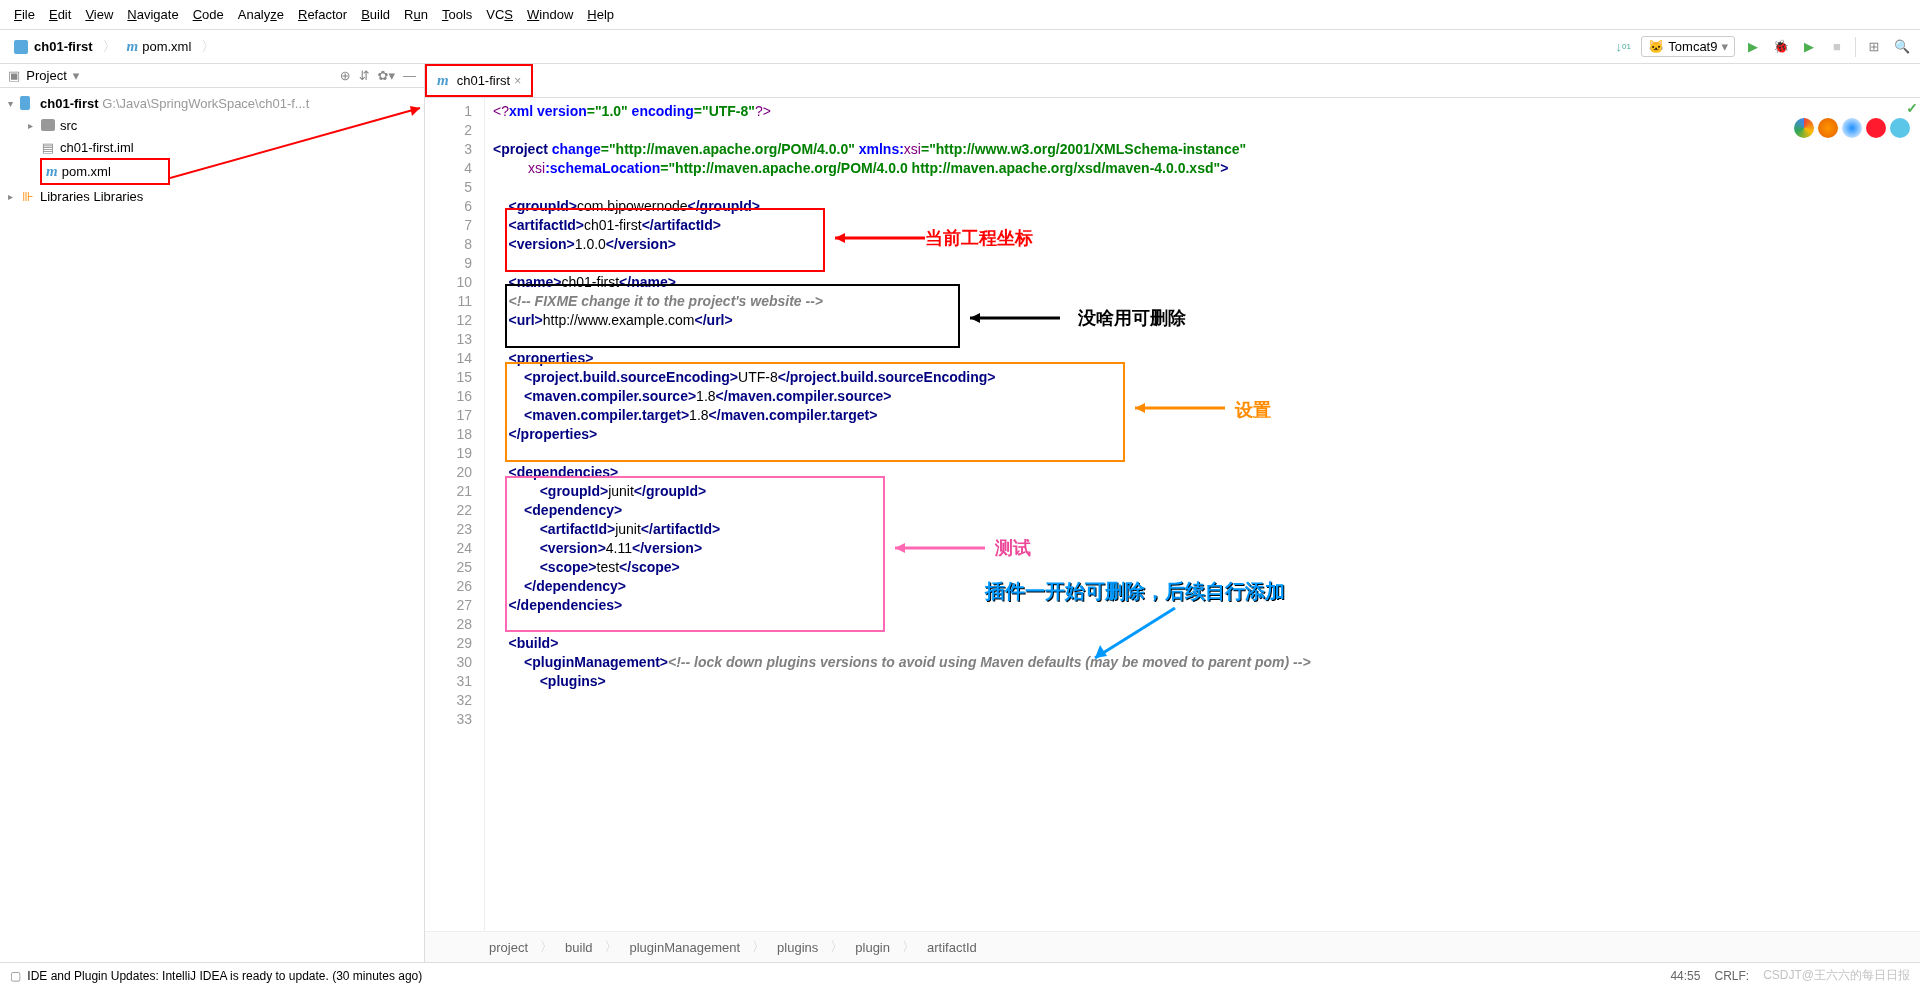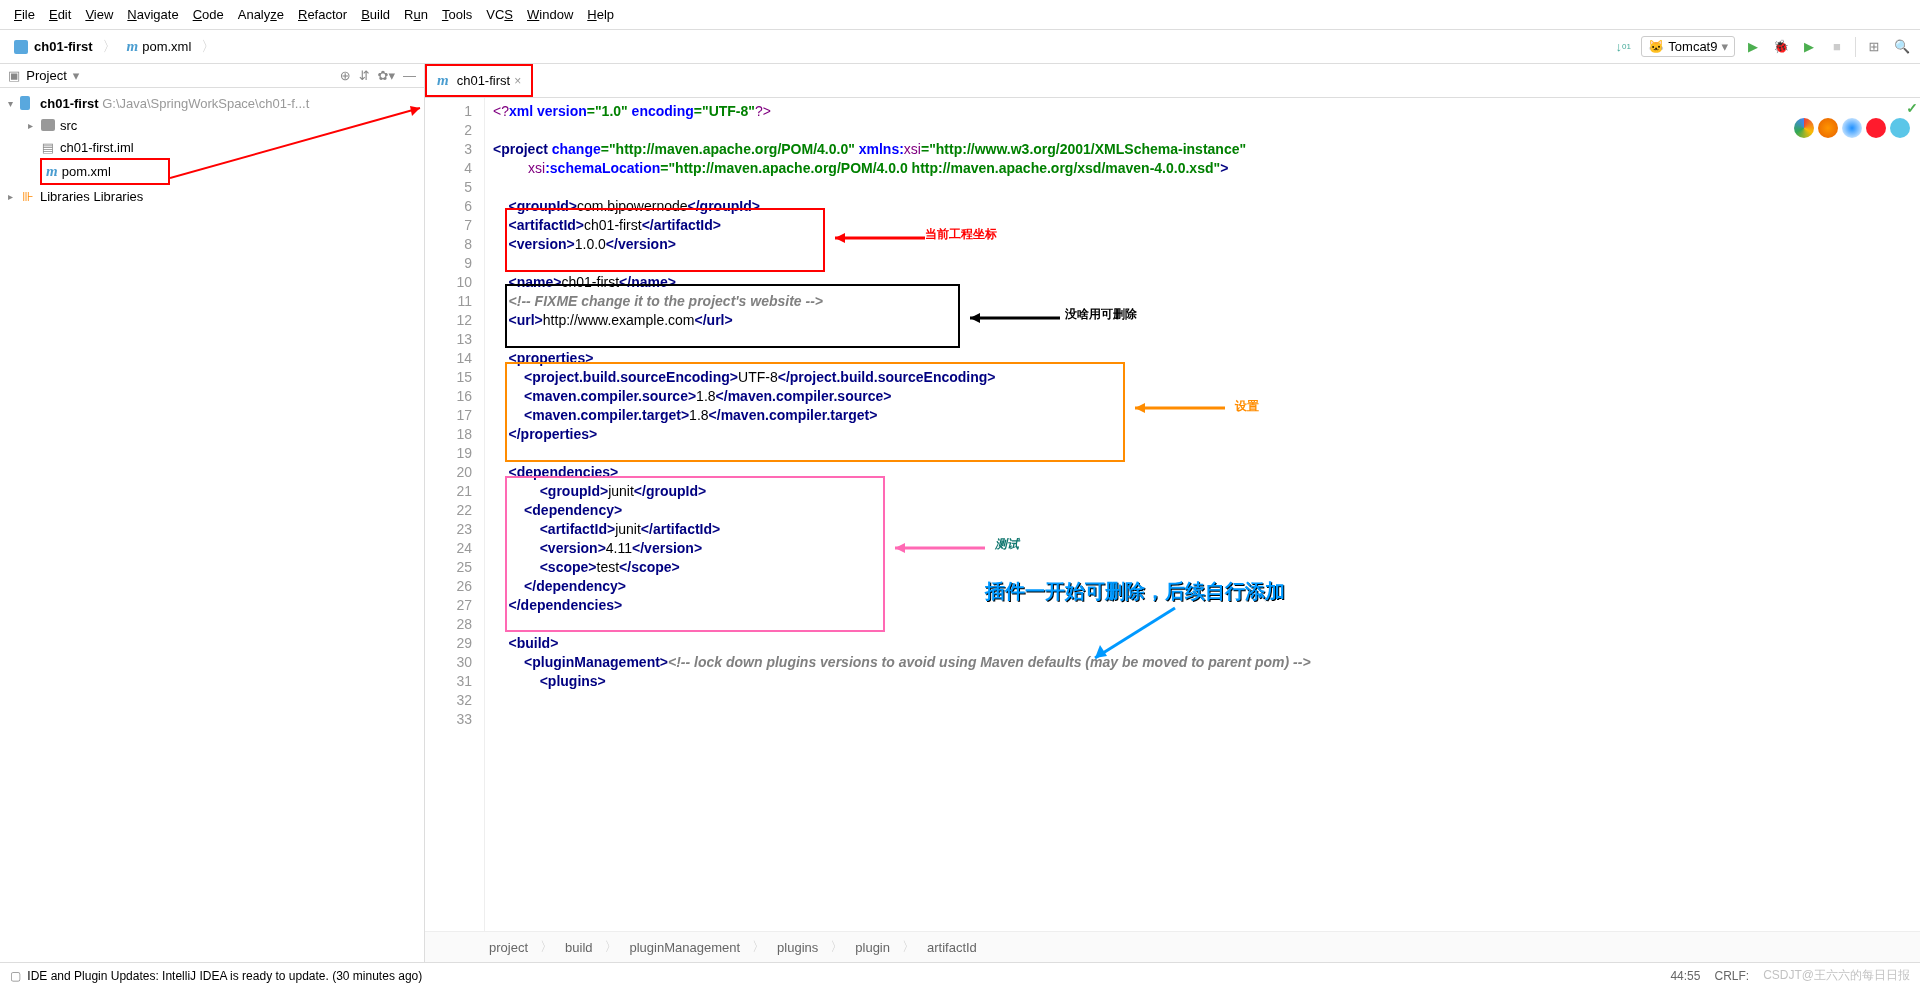--- a/index.html
+++ b/index.html
@@ -39,25 +39,25 @@
 .code-line { height: 19px; line-height: 19px; white-space: pre; }
 .tag { color: #000080; font-weight: bold; }
 .attr { color: #0000ff; font-weight: bold; }
 .string { color: #008000; font-weight: bold; }
 .comment { color: #808080; font-style: italic; font-weight: bold; }
 .xml-kw { color: #800080; }
 .box-red { position: absolute; border: 2px solid red; pointer-events: none; }
 .box-black { position: absolute; border: 2px solid black; pointer-events: none; }
 .box-orange { position: absolute; border: 2px solid #ff8c00; pointer-events: none; }
 .box-pink { position: absolute; border: 2px solid #ff69b4; pointer-events: none; }
-.annotation { position: absolute; font-weight: bold; font-family: sans-serif; font-size: 12px; }
+.annotation { position: absolute; font-weight: bold; font-family: sans-serif; font-size: 18px; }
 .anno-red { color: red; }
-.anno-black { color: black; }
+.anno-black { color: black; margin-left: 13px; }
 .anno-orange { color: #ff8c00; }
-.anno-pink { color: #0f766e; text-shadow: 1px 1px 0 #fff; font-style: italic; }
+.anno-pink { color: #ec4899; text-shadow: 1px 1px 0 #fff; }
 .anno-blue { color: #0099ff; font-size: 20px; text-shadow: 1px 1px 0 #000; }
 .breadcrumb { display: flex; align-items: center; padding: 4px 16px 4px 60px; border-top: 1px solid #eee; color: #666; gap: 4px; background: #fafafa; }
 .breadcrumb span { padding: 2px 4px; }
 .breadcrumb .chev { color: #ccc; }
 .statusbar { display: flex; align-items: center; padding: 4px 10px; border-top: 1px solid #ddd; font-size: 12px; }
 .statusbar-left { display: flex; align-items: center; gap: 6px; }
 .statusbar-right { margin-left: auto; display: flex; align-items: center; gap: 14px; color: #666; }
 .watermark { position: absolute; right: 10px; top: 20px; display: flex; gap: 4px; }
 .browser-icon { width: 20px; height: 20px; border-radius: 50%; }
 .green-check { color: #4caf50; position: absolute; right: 2px; top: 2px; font-size: 14px; font-weight: bold; }

